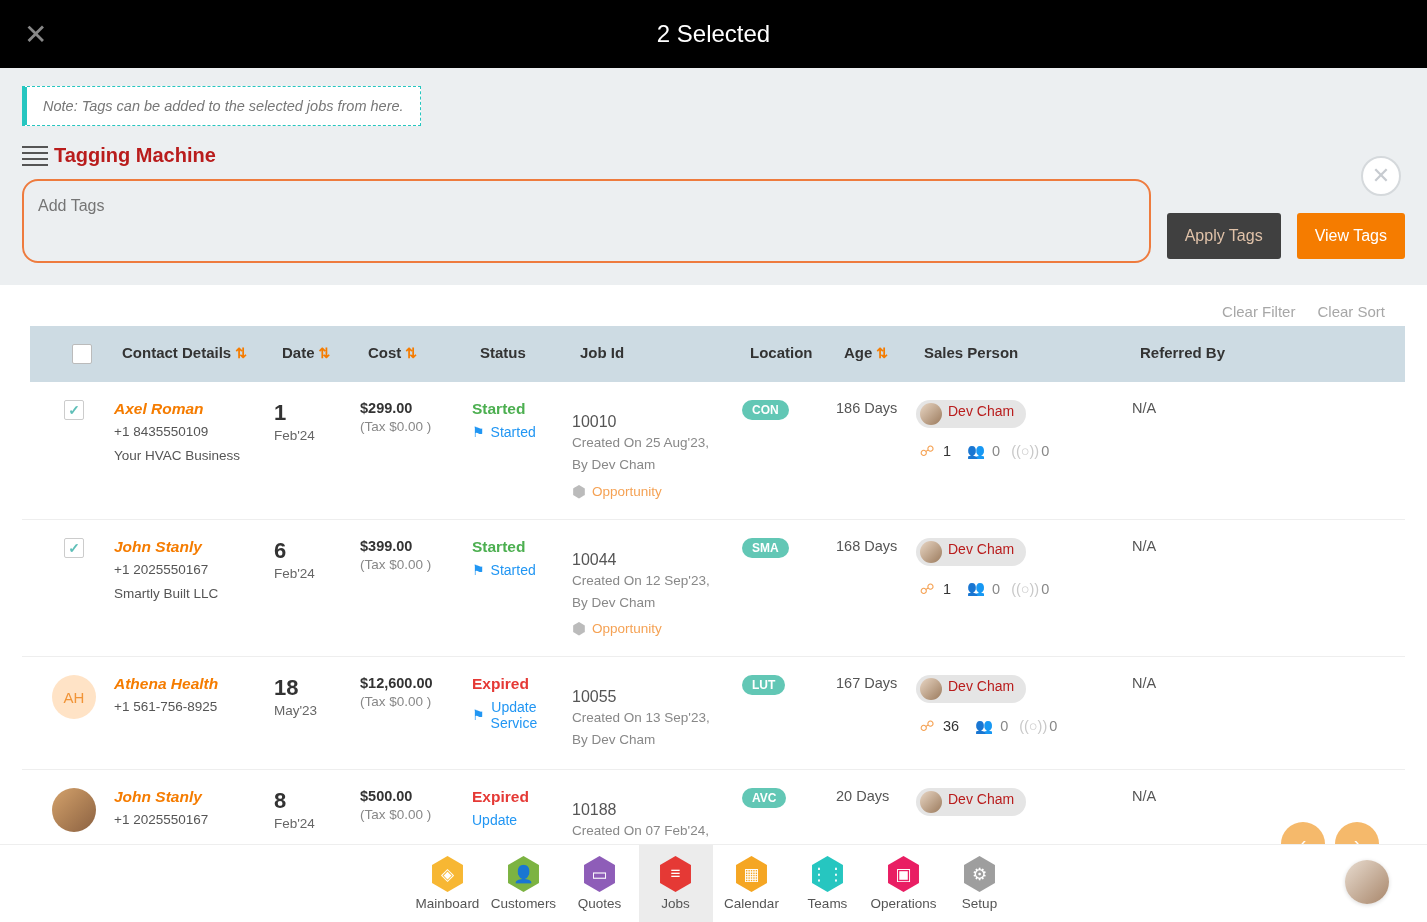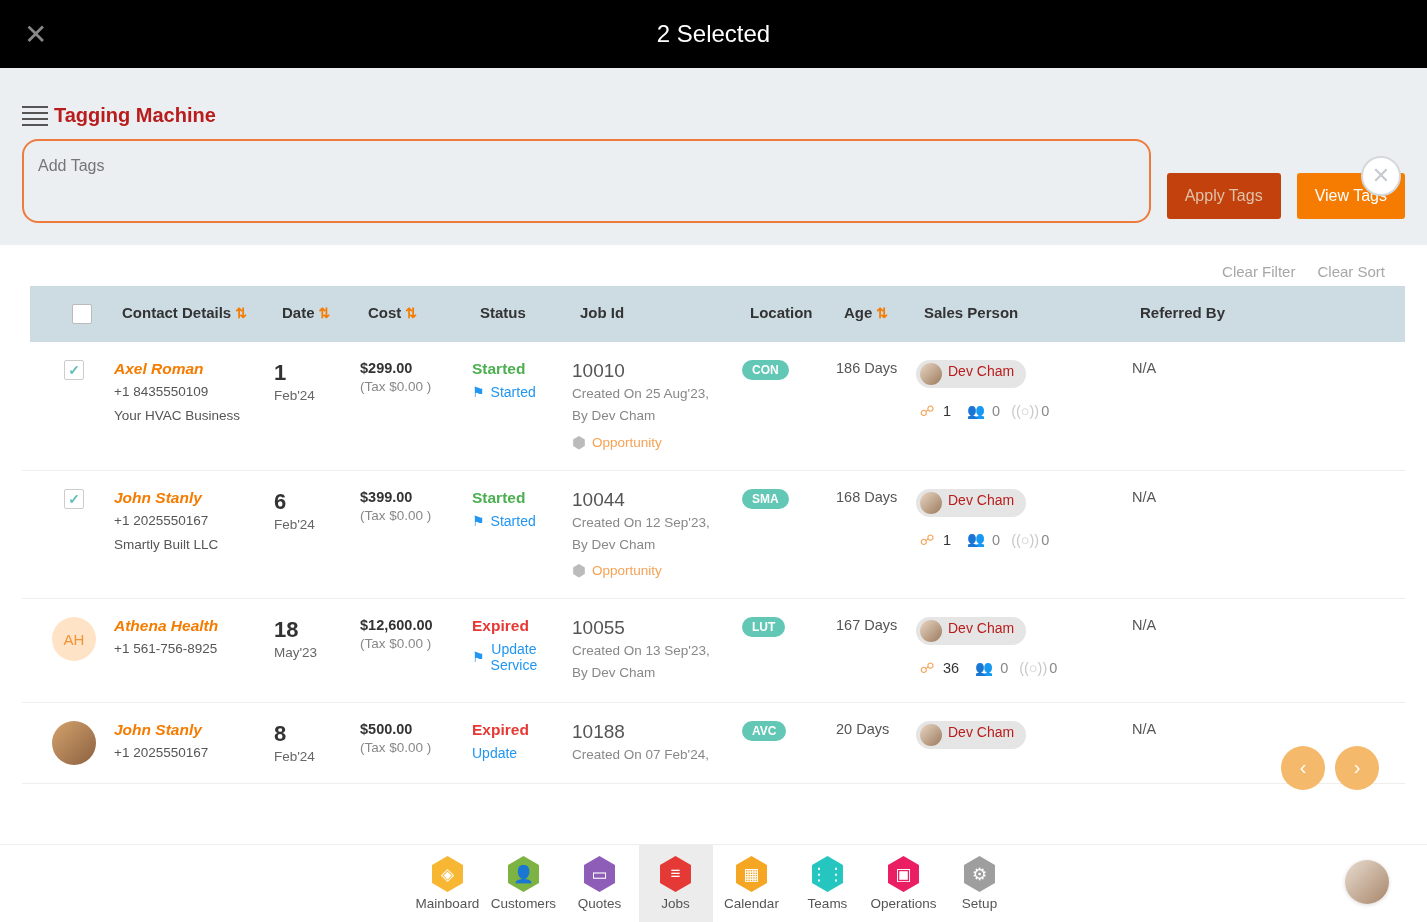--- a/index.html
+++ b/index.html
@@ -14,21 +14,21 @@
 .note-box span { color: #777; font-style: italic; font-size: 14.5px; }
 .panel-close { position: absolute; right: 26px; top: 88px; width: 40px; height: 40px; border-radius: 20px; border: 2px solid #d5d9dc; background: #fff; color: #c7cbd0; font-size: 22px; display:flex; align-items:center; justify-content:center; cursor:pointer; }
 .tagging-header { display:flex; align-items:center; margin-top: 18px; gap:6px; }
 .lines-icon { width:26px; height:20px; display:flex; flex-direction:column; justify-content:space-between; }
 .lines-icon span { height:2px; background:#555; display:block; }
 .tagging-header h2 { font-size:20px; font-weight:bold; color:#b91c1c; }
 .tag-input { margin-top: 12px; display:flex; align-items:flex-start; gap:16px; }
 .tag-field { flex:1; border:2px solid #ee7b3e; border-radius:16px; padding:16px 14px 46px 14px; background:transparent; }
 .tag-field input { border:none; background:transparent; font-size:16px; color:#888; width:100%; outline:none; }
 .btn { border:none; padding:14px 18px; font-size:16px; border-radius:3px; cursor:pointer; align-self:flex-end; margin-bottom:4px; }
-.btn-apply { background:#c2410c; color:#e0c2a9; cursor:not-allowed; }
+.btn-apply { background:#404040; color:#e0c2a9; cursor:not-allowed; }
 .btn-view { background:#f57c00; color:#fff; }
 
 .filter-bar { display:flex; justify-content:flex-end; gap:22px; padding:18px 42px 6px 0; }
 .filter-bar span { color:#a7a7a7; font-size:15px; cursor:pointer; }
 
 .table-wrap { padding:0 22px; position:relative; }
 .thead { background:#cddbe3; display:flex; align-items:flex-start; padding:18px 12px; font-weight:bold; color:#333; font-size:15px;margin-left:8px; }
 .col-check { width:80px; display:flex; justify-content:center; }
 .col-contact { width:160px; }
 .col-date { width:86px; }
@@ -50,21 +50,21 @@
 .contact-name { color:#f57c00; font-weight:bold; font-size:15.5px;font-style:italic; }
 .contact-sub { color:#555; font-size:13.5px; margin-top:4px; line-height:1.5; }
 .date-big { font-size:22px; font-weight:bold; color:#333; }
 .date-sub { color:#666; font-size:13.5px; margin-top:2px; }
 .cost-main { font-weight:bold; color:#333; }
 .cost-tax { color:#888; font-size:13.5px; margin-top:3px; }
 .status-started { color:#4caf50; font-weight:bold; font-size:15.5px; }
 .status-expired { color:#e53935; font-weight:bold; font-size:15.5px; }
 .status-link { color:#2196f3; font-size:14px; margin-top:6px; display:flex; align-items:center; gap:6px; cursor:pointer; }
 .flag-icon { color:#2196f3; font-size:14px; }
-.jobid-main { color:#555; font-size:19px; }
+.jobid-main { color:#555; font-size:16px;margin-top:13px; }
 .jobid-sub { color:#888; font-size:13.5px; margin-top:2px; line-height:1.5; }
 .opp-row { display:flex; align-items:center; gap:6px; margin-top:6px; }
 .opp-icon { color:#bbb; font-size:16px; }
 .opp-text { color:#f5a254; font-size:13.5px; }
 .loc-badge { color:#fff; padding:3px 10px; border-radius:11px; font-size:12px; font-weight:bold; display:inline-block; }
 .age-text { color:#555; }
 .sales-chip { background:#e5e5e5; border-radius:14px; padding:3px 12px 3px 4px; display:inline-flex; align-items:flex-start; gap:6px; font-size:14px; color:#b91c1c; }
 .sales-avatar { width:22px; height:22px; border-radius:11px; background:linear-gradient(135deg,#e8d6c4,#9b7a5c); }
 .metrics { display:flex; gap:14px; margin-top:12px; align-items:center; }
 .metric { display:flex; align-items:center; gap:5px; color:#888; font-size:14.5px; }
@@ -86,20 +86,23 @@
 </style>
 </head>
 <body>
 
 <div class="top-bar">
   <span class="close-x">✕</span>
   <span class="title">2 Selected</span>
 </div>
 
 <div class="panel">
+  <div class="note-box">
+    <span>Note: Tags can be added to the selected jobs from here.</span>
+  </div>
   <div class="panel-close">✕</div>
   <div class="tagging-header">
     <div class="lines-icon">
         <span></span>
         <span></span>
         <span></span>
         <span></span>
       </div>
     <h2>Tagging Machine</h2>
   </div>

